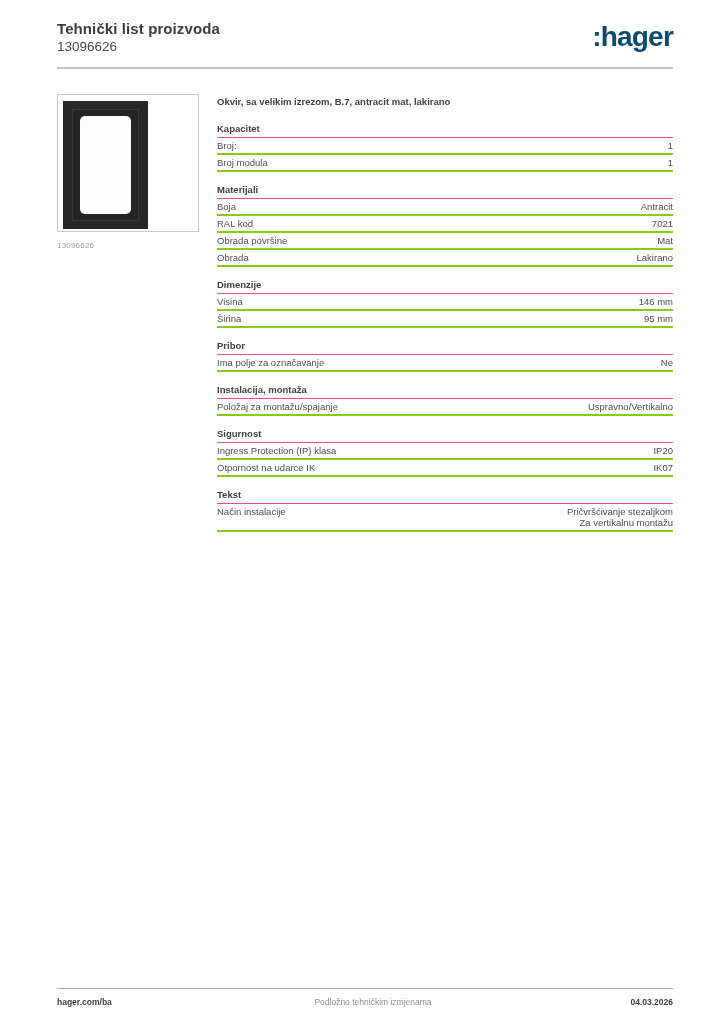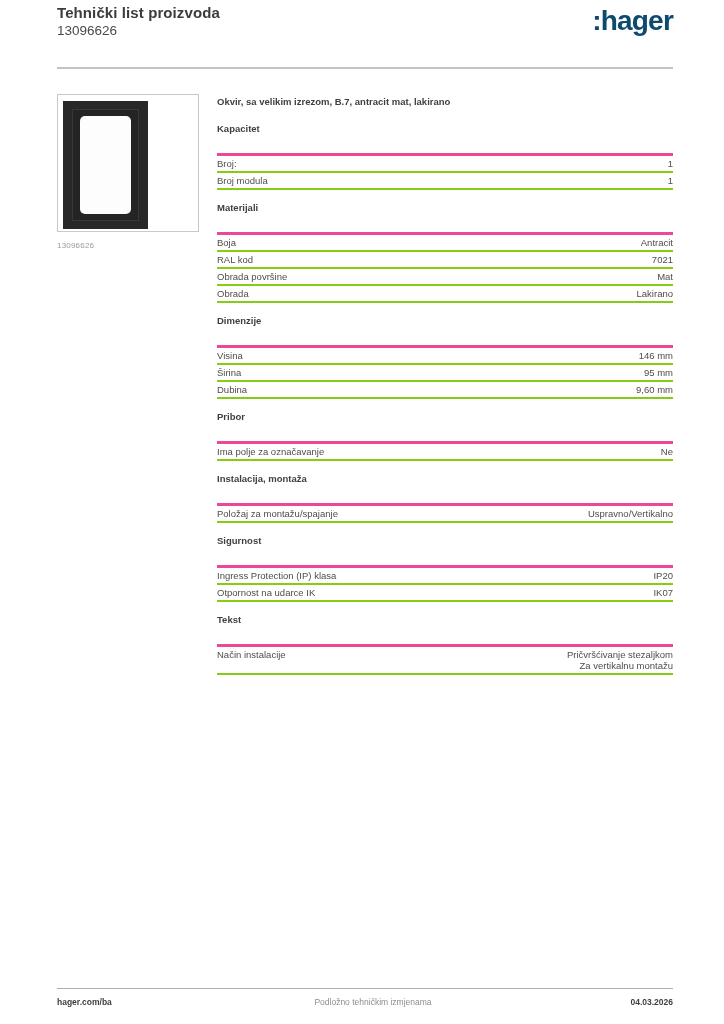--- a/index.html
+++ b/index.html
@@ -13,21 +13,21 @@
     position: relative;
     width: 724px;
     height: 1024px;
     background: #ffffff;
     overflow: hidden;
   }
 
   
   .header {
     position: absolute;
-    left: 57px; right: 51px; top: 4px;
+    left: 57px; right: 51px; top: 20px;
     display: flex;
     justify-content: space-between;
     align-items: flex-start;
   }
   .doc-title {
     font-size: 15px;
     font-weight: bold;
     color: #3c3c3c;
     letter-spacing: 0.1px;
   }
@@ -109,22 +109,22 @@
     line-height: 11px;
   }
 
   .spec-section { margin-top: 13px; }
   .spec-section:first-child { margin-top: 17px; }
   .spec-section-title {
     font-size: 9.5px;
     font-weight: bold;
     color: #3f3f3f;
     line-height: 10px;
-    padding-bottom: 19px;
-    border-bottom: 3px solid #ec4899;
+    padding-bottom: 3px;
+    border-bottom: 1px solid #ec4899;
   }
   .spec-row {
     display: flex;
     justify-content: space-between;
     align-items: flex-start;
     padding: 2px 0 2px 0;
     border-bottom: 2px solid #84cc16;
     font-size: 9.5px;
     color: #4d4d4d;
     line-height: 11px;
@@ -233,26 +233,20 @@
               <div class="spec-value">
                 <div>146 mm</div>
               </div>
             </div>
             <div class="spec-row">
               <div class="spec-label">Širina</div>
               <div class="spec-value">
                 <div>95 mm</div>
               </div>
             </div>
-            <div class="spec-row">
-              <div class="spec-label">Dubina</div>
-              <div class="spec-value">
-                <div>9,60 mm</div>
-              </div>
-            </div>
           </div>
           <div class="spec-section">
             <div class="spec-section-title">Pribor</div>
             <div class="spec-row">
               <div class="spec-label">Ima polje za označavanje</div>
               <div class="spec-value">
                 <div>Ne</div>
               </div>
             </div>
           </div>

